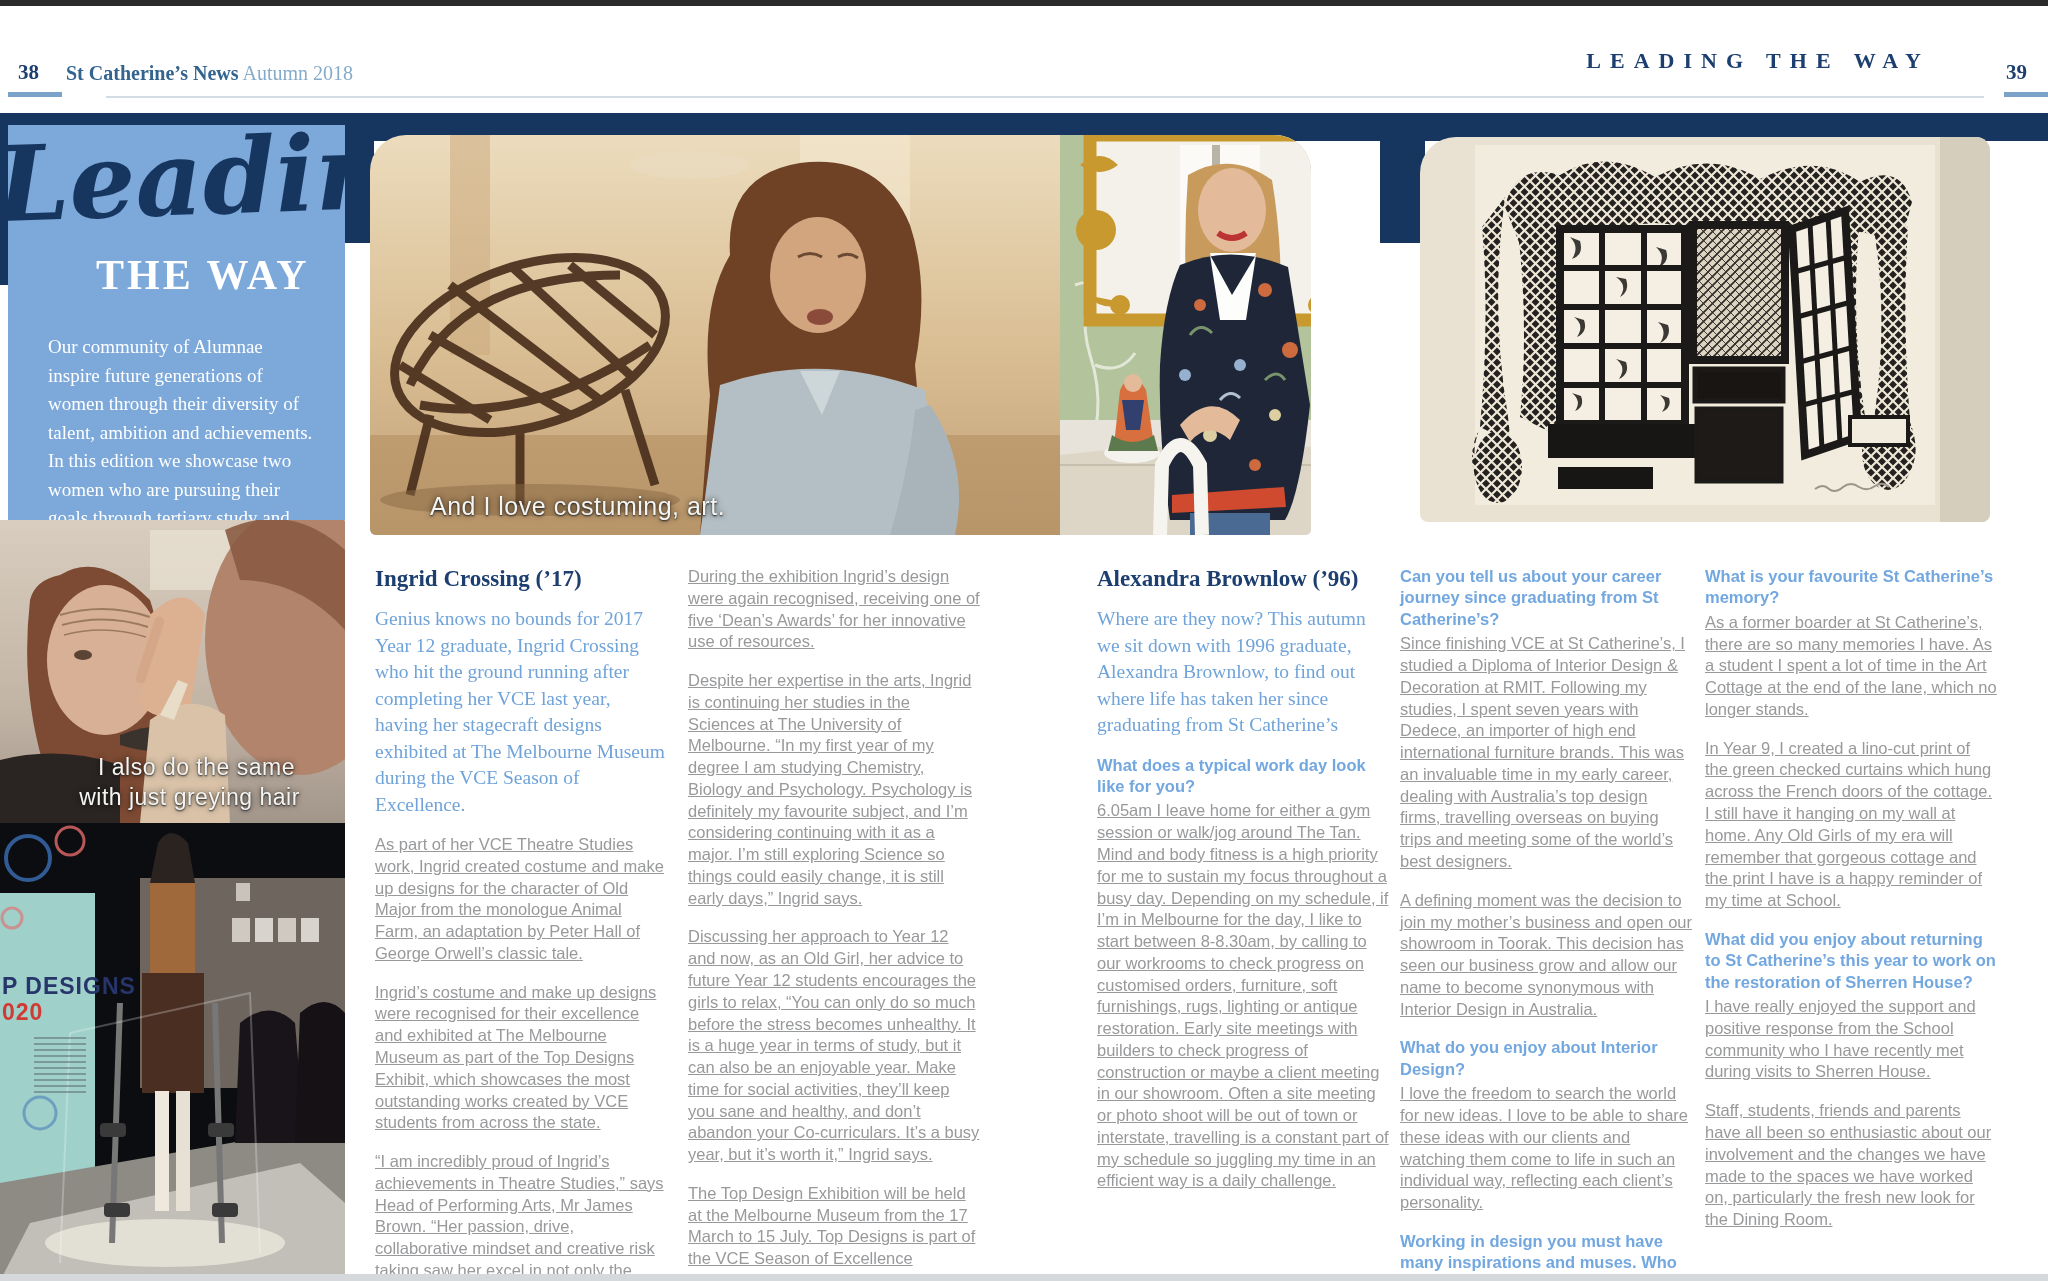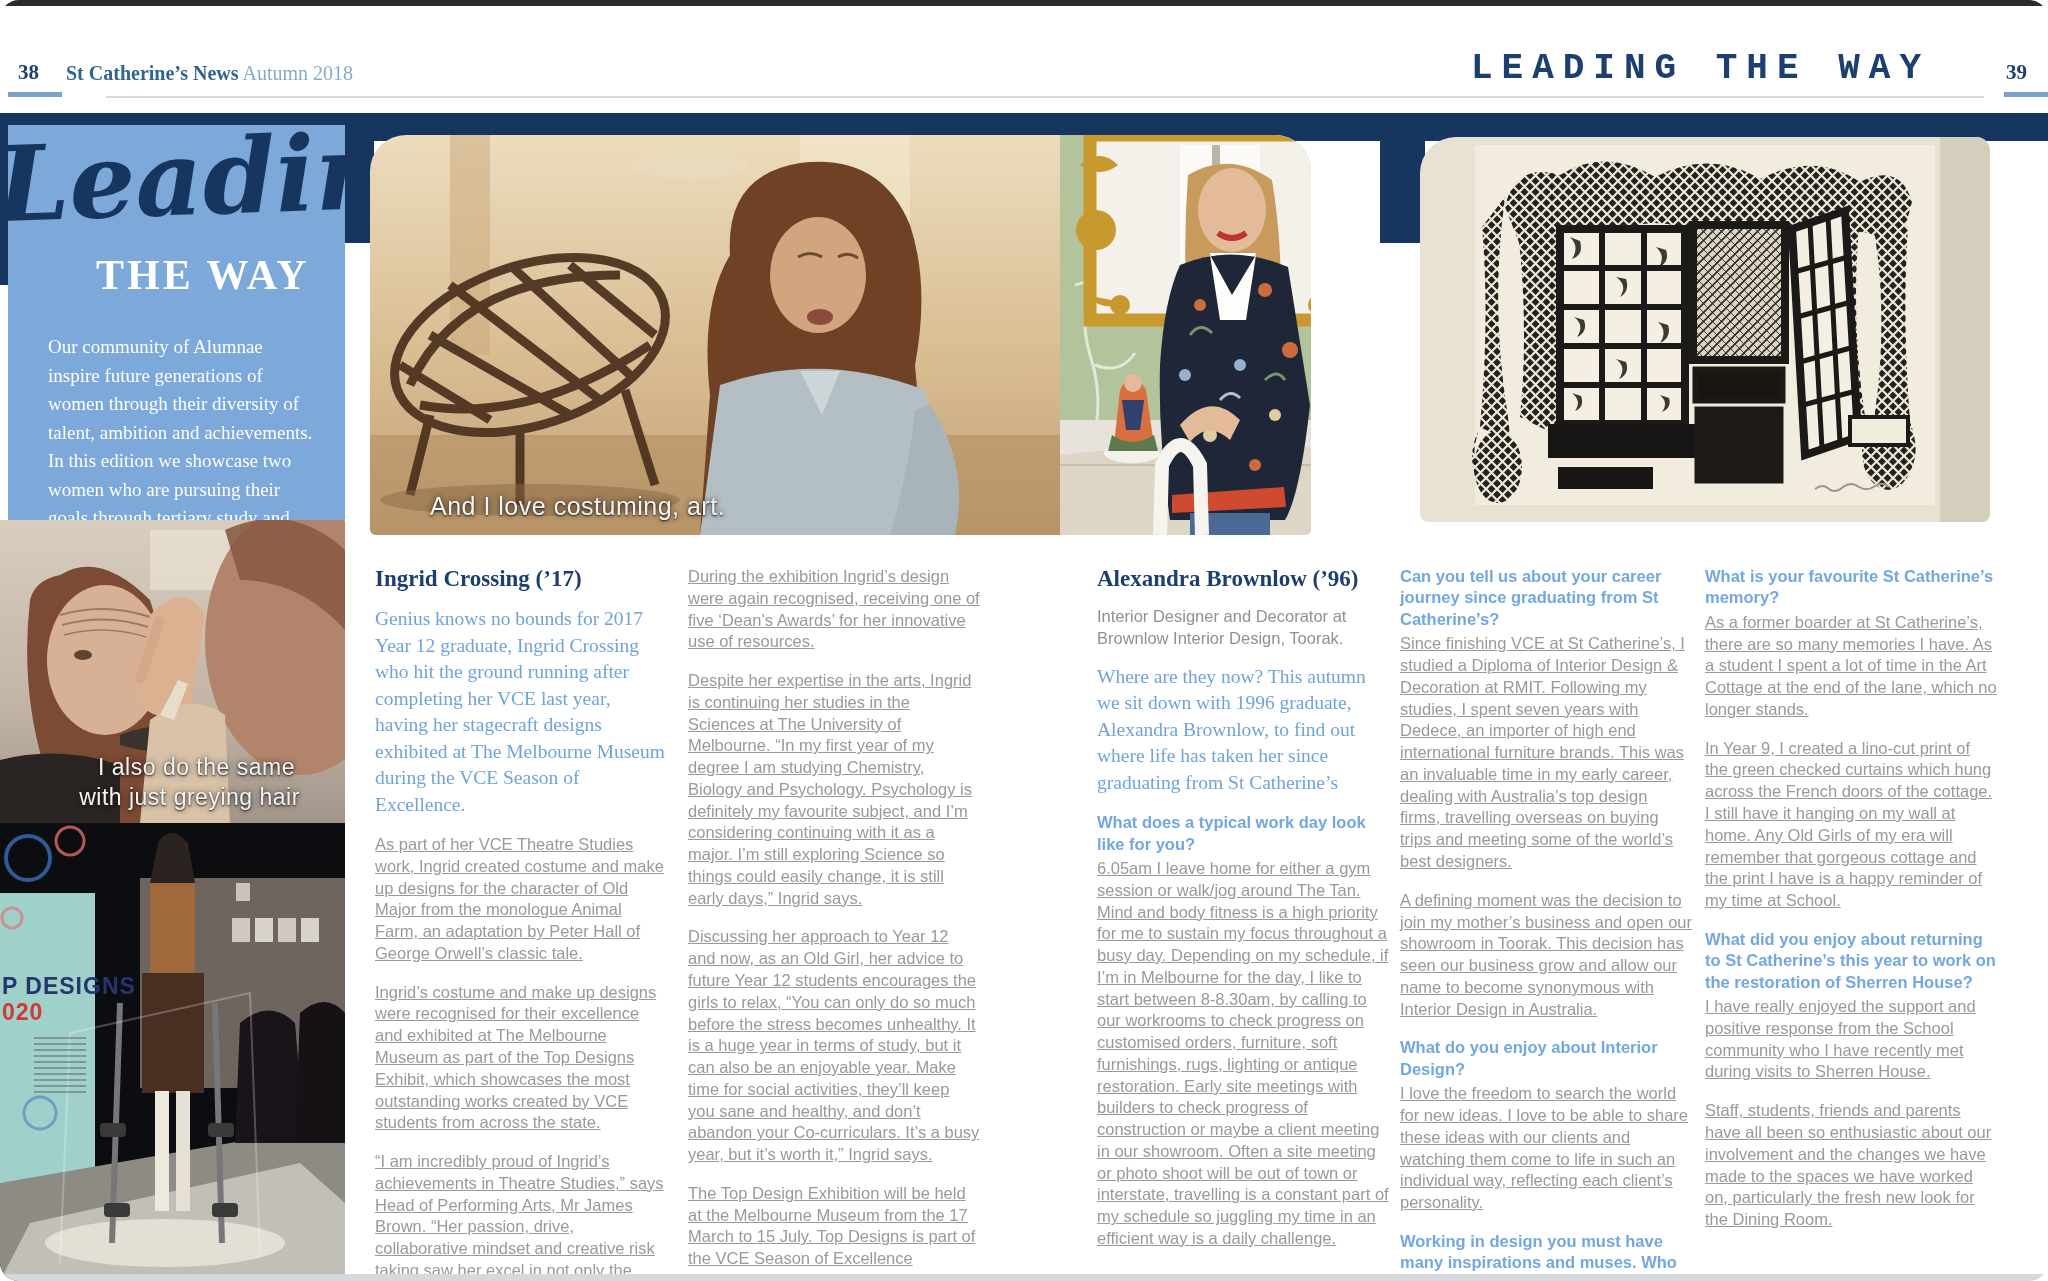--- a/index.html
+++ b/index.html
@@ -1,31 +1,31 @@
 <!DOCTYPE html>
 <html><head>
 <meta charset="utf-8">
 <style>
   html,body{margin:0;padding:0;background:#ffffff;}
   .canvas{position:relative;width:2048px;height:1281px;background:#ffffff;overflow:hidden;
-          font-family:"Liberation Sans",sans-serif;border-radius:19px;}
+          font-family:"Liberation Sans",sans-serif;}
   .abs{position:absolute;}
 
   
   .top-strip{left:0;top:0;width:2048px;height:6px;background:#2b2b2b;}
 
   
   .pagenum{font-family:"Liberation Serif",serif;font-weight:bold;font-size:21px;color:#1d3f70;}
   .brand-line{left:66px;top:62px;font-family:"Liberation Serif",serif;font-size:20px;}
   .brand{font-weight:bold;color:#33648f;}
   .issue{color:#86abc9;}
   .header-rule{left:106px;top:96px;width:1878px;height:2px;background:#d3dce4;}
   .bar-accent{height:5px;background:#7ba3c9;}
-  .section-title{right:118px;top:48px;font-family:Liberation Mono, monospace;font-weight:bold;
-                 font-size:36px;letter-spacing:9px;color:#1d3f70;}
+  .section-title{right:118px;top:48px;font-family:Liberation Serif, serif;font-weight:bold;
+                 font-size:22px;letter-spacing:9px;color:#1d3f70;}
 
   
   .navy{background:#16365f;}
 
   
   .intro-box{left:8px;top:125px;width:337px;height:397px;background:#7ca8da;overflow:visible;}
   .script-word{left:-12px;top:0px;font-family:"DejaVu Serif",serif;font-style:italic;font-weight:bold;
                font-size:104px;color:#17365f;transform:rotate(-2deg);line-height:1;}
   .the-way{left:88px;top:126px;font-family:"Liberation Serif",serif;font-weight:bold;font-size:42px;
            letter-spacing:3px;color:#ffffff;}
@@ -351,21 +351,20 @@
 
   <div class="col" style="left:688px;">
     <p class="b">During the exhibition Ingrid’s design were again recognised, receiving one of five ‘Dean’s Awards’ for her innovative use of resources.</p>
     <p class="b">Despite her expertise in the arts, Ingrid is continuing her studies in the Sciences at The University of Melbourne. “In my first year of my degree I am studying Chemistry, Biology and Psychology. Psychology is definitely my favourite subject, and I’m considering continuing with it as a major. I’m still exploring Science so things could easily change, it is still early days,” Ingrid says.</p>
     <p class="b">Discussing her approach to Year 12 and now, as an Old Girl, her advice to future Year 12 students encourages the girls to relax, “You can only do so much before the stress becomes unhealthy. It is a huge year in terms of study, but it can also be an enjoyable year. Make time for social activities, they’ll keep you sane and healthy, and don’t abandon your Co-curriculars. It’s a busy year, but it’s worth it,” Ingrid says.</p>
     <p class="b">The Top Design Exhibition will be held at the Melbourne Museum from the 17 March to 15 July. Top Designs is part of the VCE Season of Excellence managed by Victorian Curriculum and Assessment Authority.</p>
   </div>
 
   <div class="col" style="left:1097px;">
     <h2 class="headline">Alexandra Brownlow (’96)</h2>
-    <p class="role">Interior Designer and Decorator at Brownlow Interior Design, Toorak.</p>
     <p class="lede">Where are they now? This autumn we sit down with 1996 graduate, Alexandra Brownlow, to find out where life has taken her since graduating from St Catherine’s</p>
     <p class="q">What does a typical work day look like for you?</p>
     <p class="b">6.05am I leave home for either a gym session or walk/jog around The Tan. Mind and body fitness is a high priority for me to sustain my focus throughout a busy day. Depending on my schedule, if I’m in Melbourne for the day, I like to start between 8-8.30am, by calling to our workrooms to check progress on customised orders, furniture, soft furnishings, rugs, lighting or antique restoration. Early site meetings with builders to check progress of construction or maybe a client meeting in our showroom. Often a site meeting or photo shoot will be out of town or interstate, travelling is a constant part of my schedule so juggling my time in an efficient way is a daily challenge.</p>
   </div>
 
   <div class="col" style="left:1400px;">
     <p class="q">Can you tell us about your career journey since graduating from St Catherine’s?</p>
     <p class="b">Since finishing VCE at St Catherine’s, I studied a Diploma of Interior Design &amp; Decoration at RMIT. Following my studies, I spent seven years with Dedece, an importer of high end international furniture brands. This was an invaluable time in my early career, dealing with Australia’s top design firms, travelling overseas on buying trips and meeting some of the world’s best designers.</p>
     <p class="b">A defining moment was the decision to join my mother’s business and open our showroom in Toorak. This decision has seen our business grow and allow our name to become synonymous with Interior Design in Australia.</p>
     <p class="q">What do you enjoy about Interior Design?</p>

